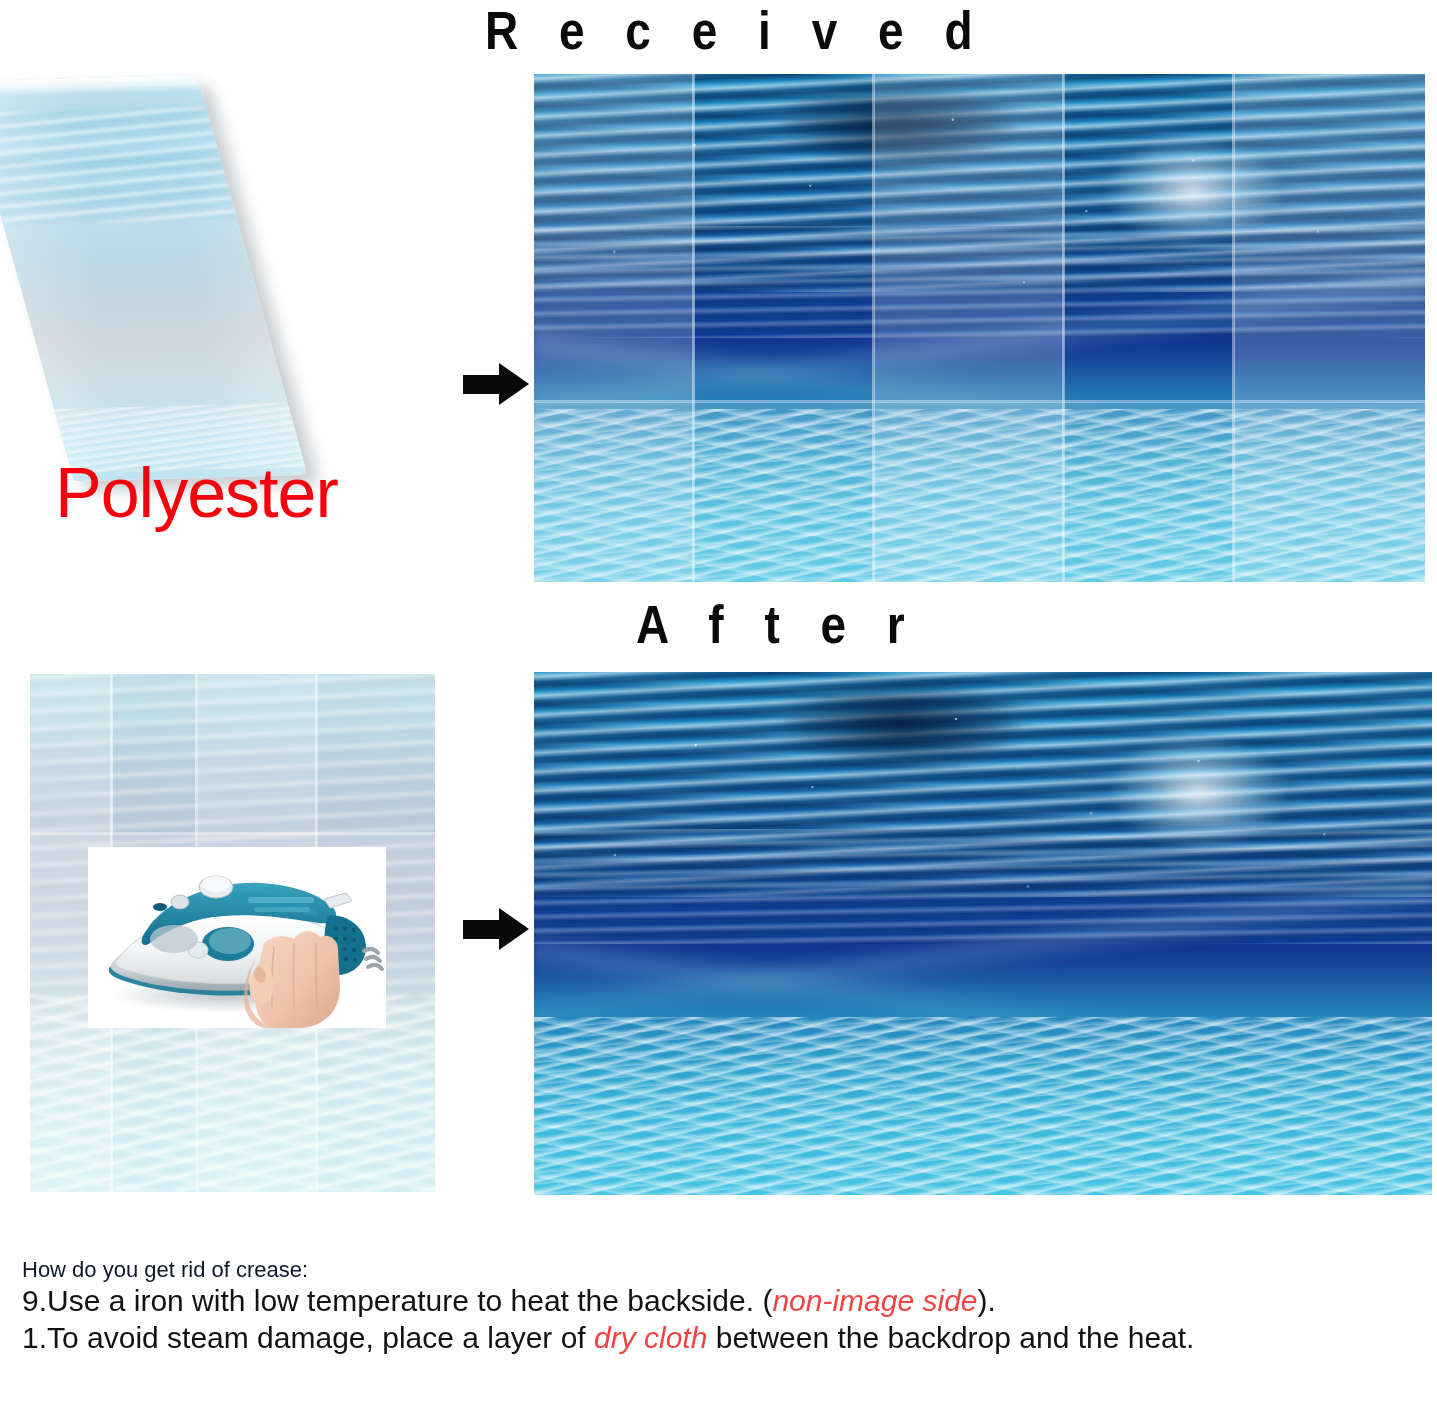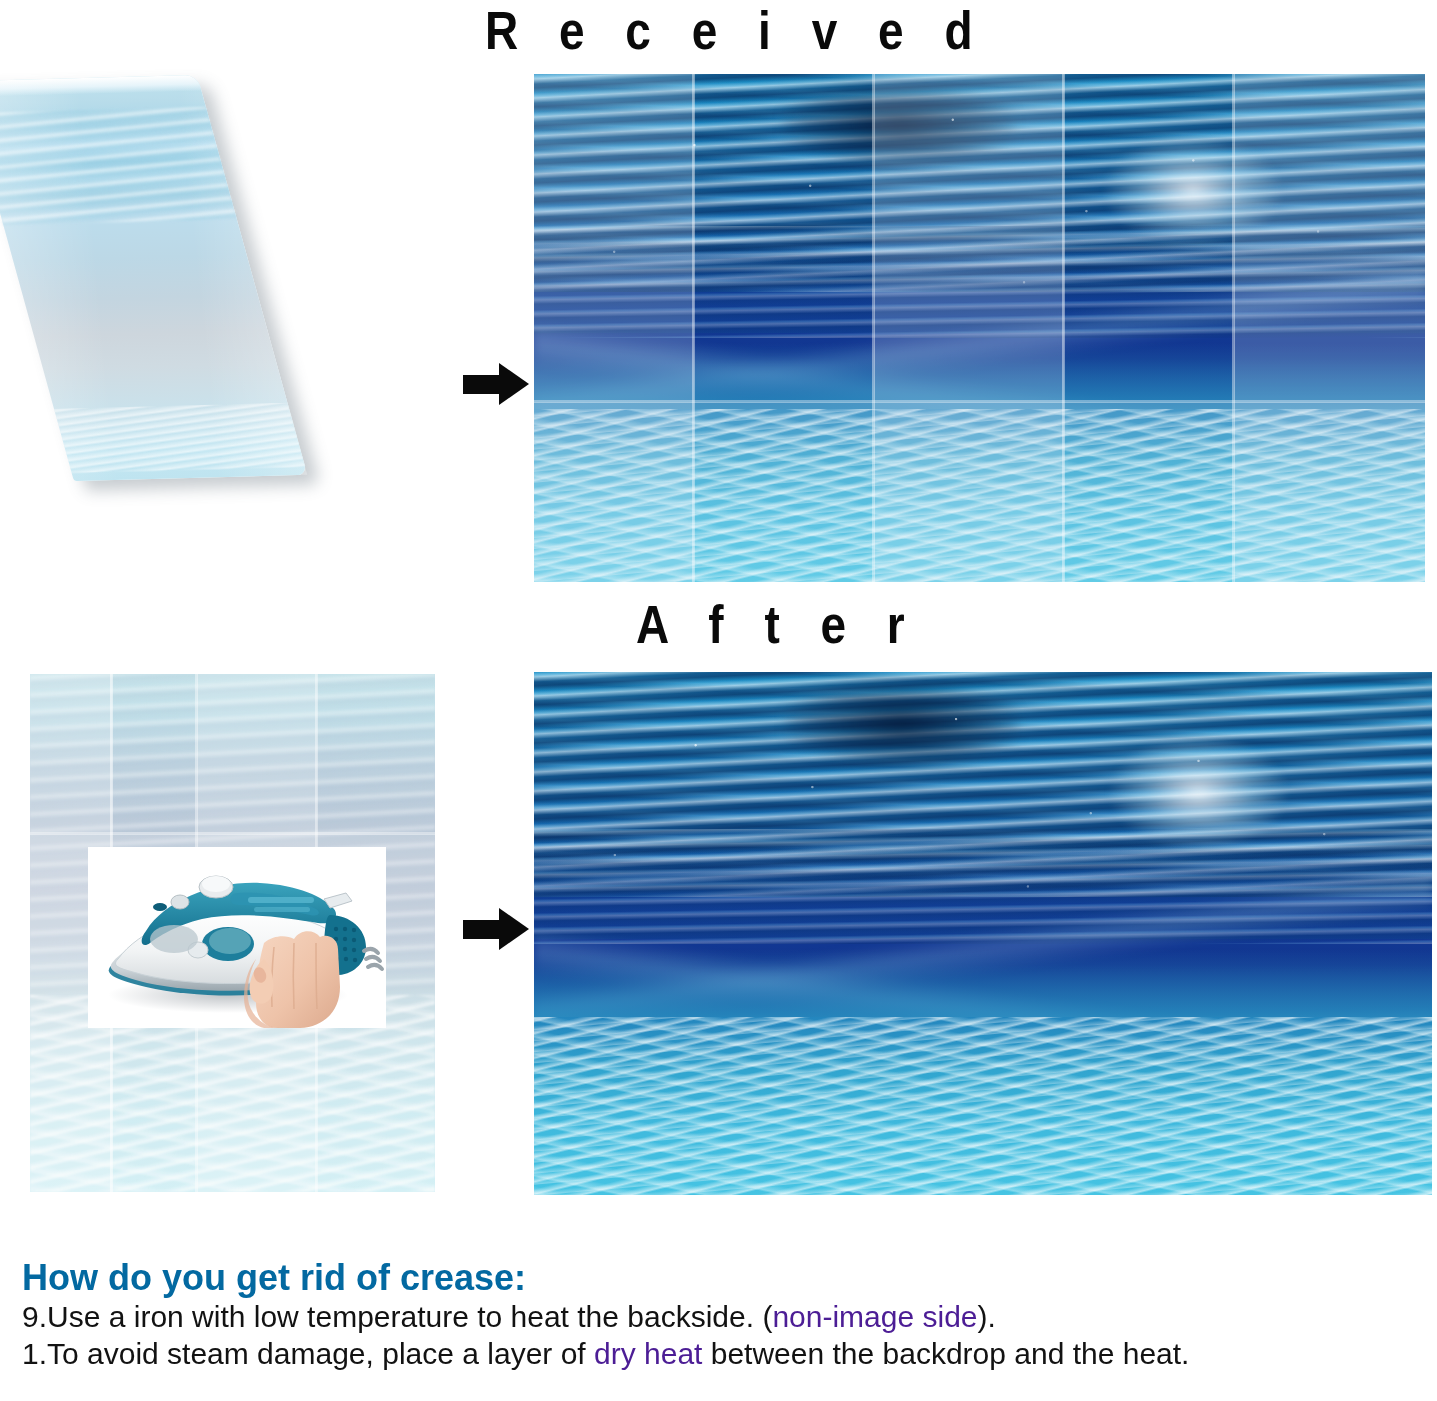--- a/index.html
+++ b/index.html
@@ -258,40 +258,41 @@
 
   
   #iron-card{
     position:absolute;left:88px;top:847px;width:298px;height:181px;
     background:#ffffff;overflow:visible;z-index:4;
   }
   .iron-wrap{position:absolute;left:0;top:0;width:298px;height:181px;}
 
   
   #howto{position:absolute;left:22px;top:1257px;width:1400px;}
-  #howto-title{font-size:36px;font-weight:bold;color:#0369a1;line-height:1.18;
+  #howto-title{font-size:22px;font-weight:normal;color:#0f172a;line-height:1.18;
                font-family:"Liberation Sans",sans-serif;}
   .howto-line{font-size:30px;color:#121212;line-height:1.22;white-space:nowrap;
               font-family:"Liberation Sans",sans-serif;}
-  .red{color:#4c1d95;}
+  .red{color:#ef4444;font-style:italic;}
 </style>
 </head>
 <body>
 
 <div class="stage">
 
   <div class="heading" id="received-heading">R e c e i v e d</div>
 
   <div id="polyester-swatch">
     <div class="topedge"></div>
     <div class="ridges"></div>
     <div class="ridges2"></div>
     <div class="sheen"></div>
   </div>
 
+  <div id="polyester-label">Polyester</div>
 
   <div class="arrow" id="arrow-received">
     <div class="shaft"></div>
     <div class="head"></div>
   </div>
 
   <div class="ocean" id="received-image">
     <div class="deep"></div>
     <div class="surface"></div>
     <div class="dark-silhouette"></div>
@@ -456,17 +457,17 @@
   </div>
 
   <div id="howto">
     <div id="howto-title">How do you get rid of crease:</div>
 
     <div class="howto-line">
       <span>9.Use a iron with low temperature to heat the backside. (</span><span class="red">non-image side</span><span>).</span>
     </div>
 
     <div class="howto-line">
-      <span>1.To avoid steam damage, place a layer of </span><span class="red">dry heat</span><span> between the backdrop and the heat.</span>
+      <span>1.To avoid steam damage, place a layer of </span><span class="red">dry cloth</span><span> between the backdrop and the heat.</span>
     </div>
   </div>
 
 </div>
 
 </body></html>

